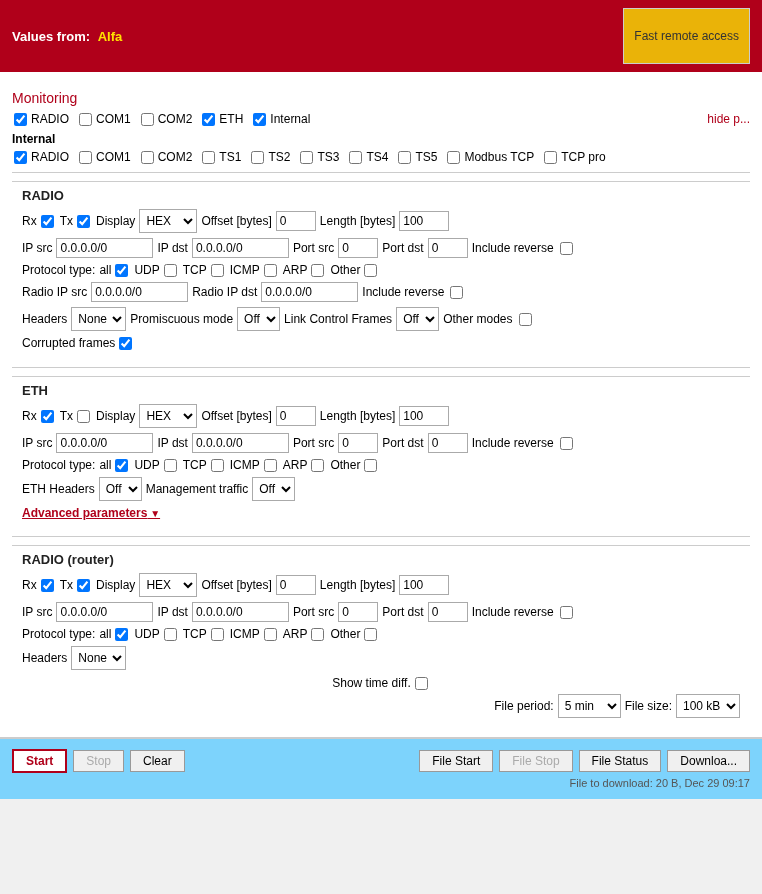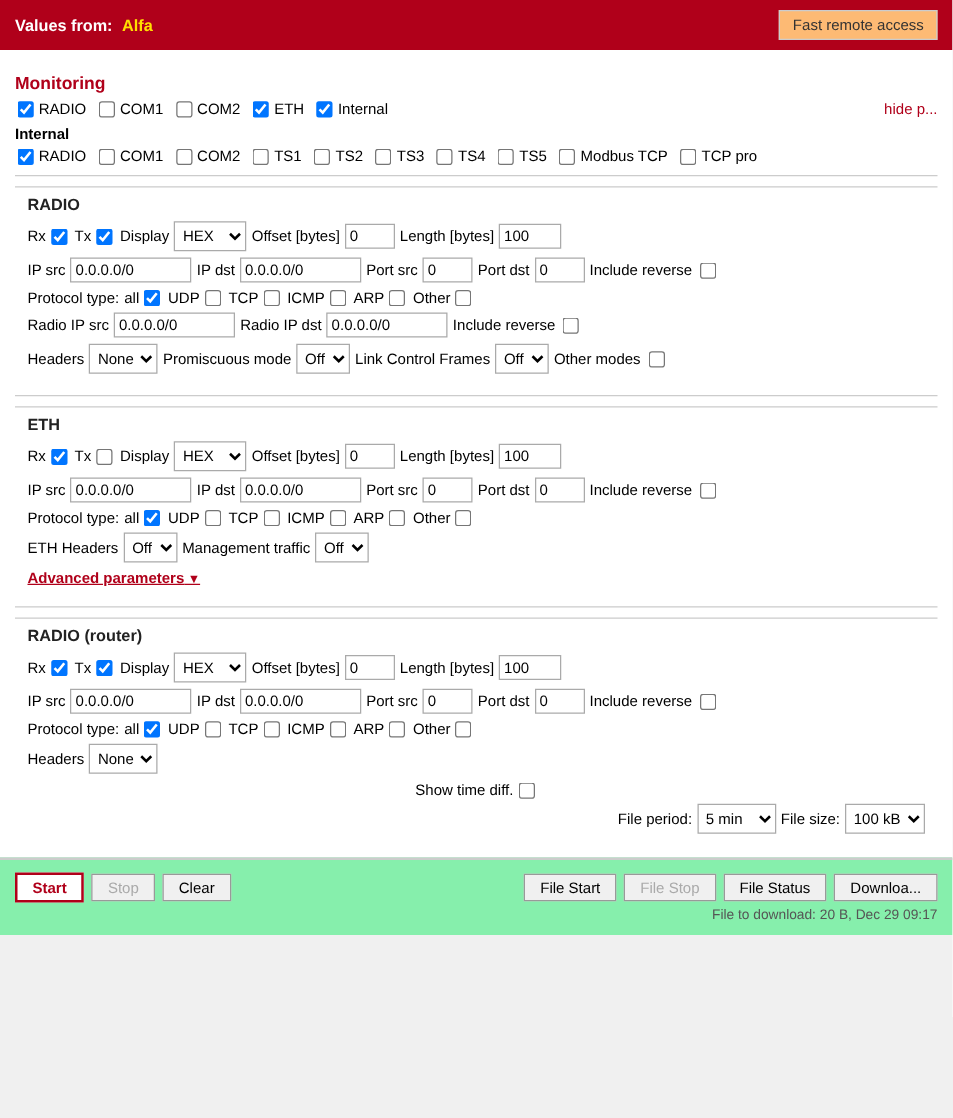--- a/index.html
+++ b/index.html
@@ -9,36 +9,36 @@
       background: #b0001a;
       color: white;
       padding: 8px 12px;
       display: flex;
       justify-content: space-between;
       align-items: center;
       font-weight: bold;
       font-size: 13px;
     }
     .fast-remote-btn {
-      background: #fdba74;
+      background: #eab308;
       border: 1px solid #ccc;
-      padding: 4px 10px;
+      padding: 20px 10px;
       cursor: pointer;
       font-size: 12px;
       color: #333;
     }
 
     .main-content {
       background: white;
       padding: 10px 12px;
     }
 
     .section-title {
       font-size: 14px;
-      font-weight: bold;
+      font-weight: normal;
       color: #b0001a;
       margin: 8px 0 6px 0;
     }
 
     .row {
       display: flex;
       align-items: center;
       flex-wrap: wrap;
       gap: 4px;
       margin-bottom: 4px;
@@ -304,20 +304,26 @@
         <option>Off</option><option>On</option>
       </select>
       <span>Link Control Frames</span>
       <select>
         <option>Off</option><option>On</option>
       </select>
       <span>Other modes</span>
       <input type="checkbox" style="">
     </div>
 
+    <div class="row row-group">
+      <span class="check-label">
+        <span>Corrupted frames</span>
+        <input type="checkbox" checked="" style="">
+      </span>
+    </div>
   </div>
 
   <hr class="divider">
 
   <div class="eth-section">
     <div class="section-header">ETH</div>
 
     <div class="row row-group">
       <span class="check-label">
         <span>Rx</span>
@@ -479,21 +485,21 @@
         <span>File size:</span>
         <select>
           <option>100 kB</option><option>500 kB</option><option>1 MB</option>
         </select>
       </span>
     </div>
   </div>
 
 </div>
 
-<div style="background:#86efac; border-top:2px solid #ccc; padding:10px 12px;">
+<div style="background:#7dd3fc; border-top:2px solid #ccc; padding:10px 12px;">
   <div class="btn-row">
     <button class="btn btn-active">Start</button>
     <button class="btn btn-disabled">Stop</button>
     <button class="btn">Clear</button>
     <span style="flex:1;"></span>
     <button class="btn">File Start</button>
     <button class="btn btn-disabled">File Stop</button>
     <button class="btn">File Status</button>
     <button class="btn">Downloa...</button>
   </div>

